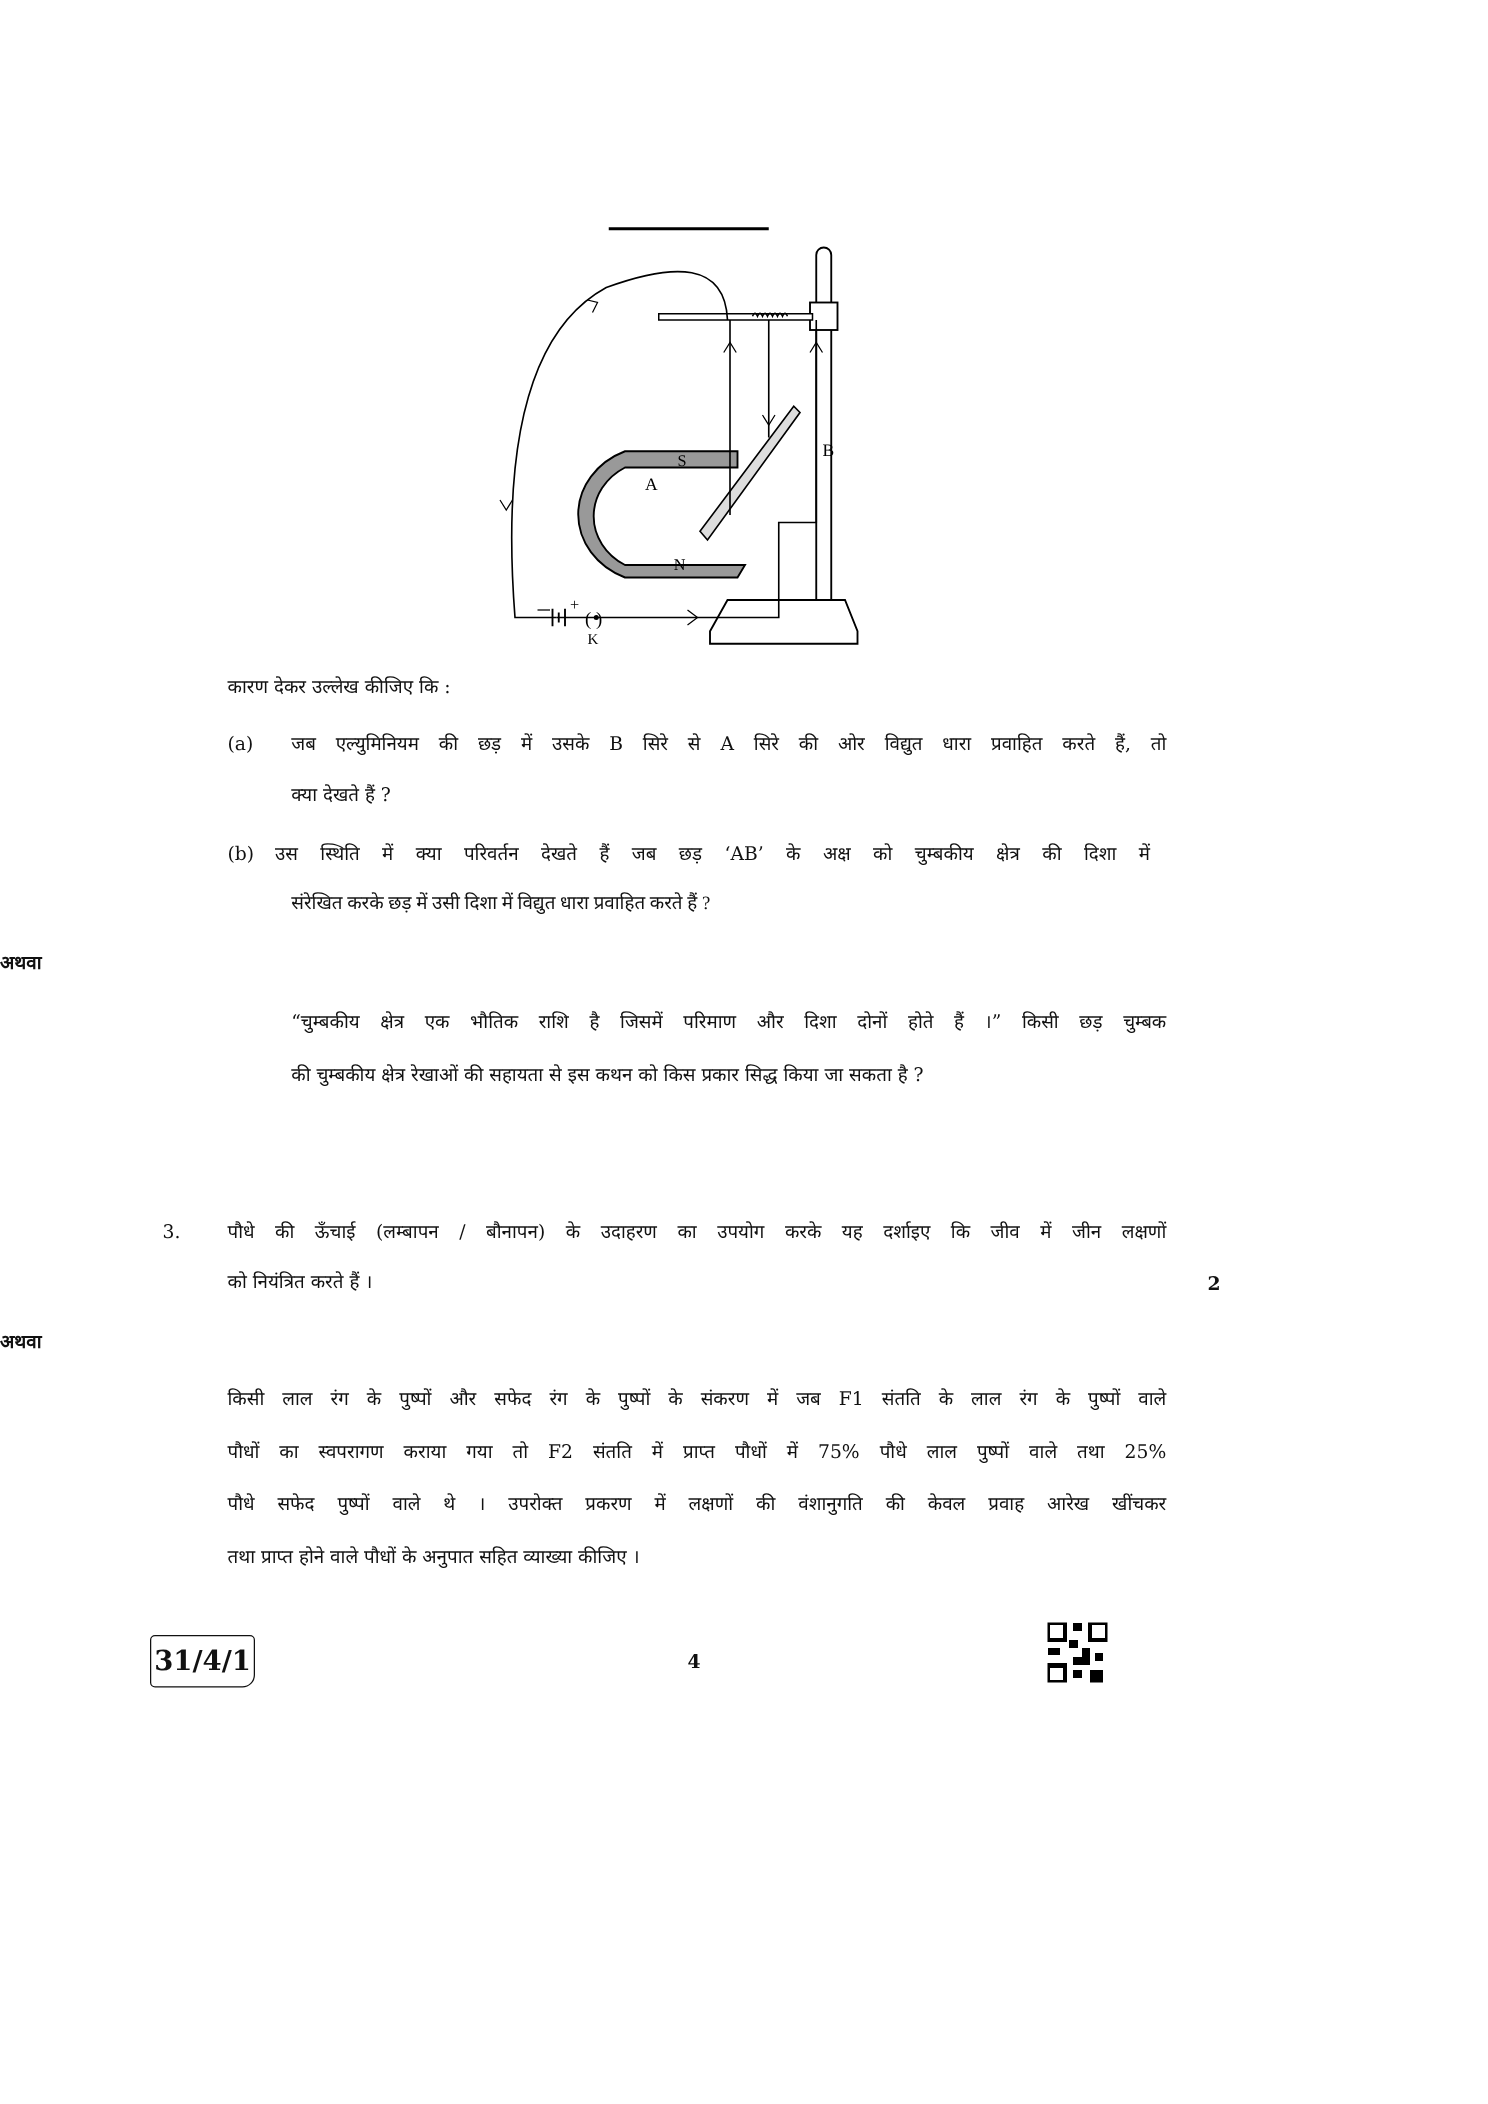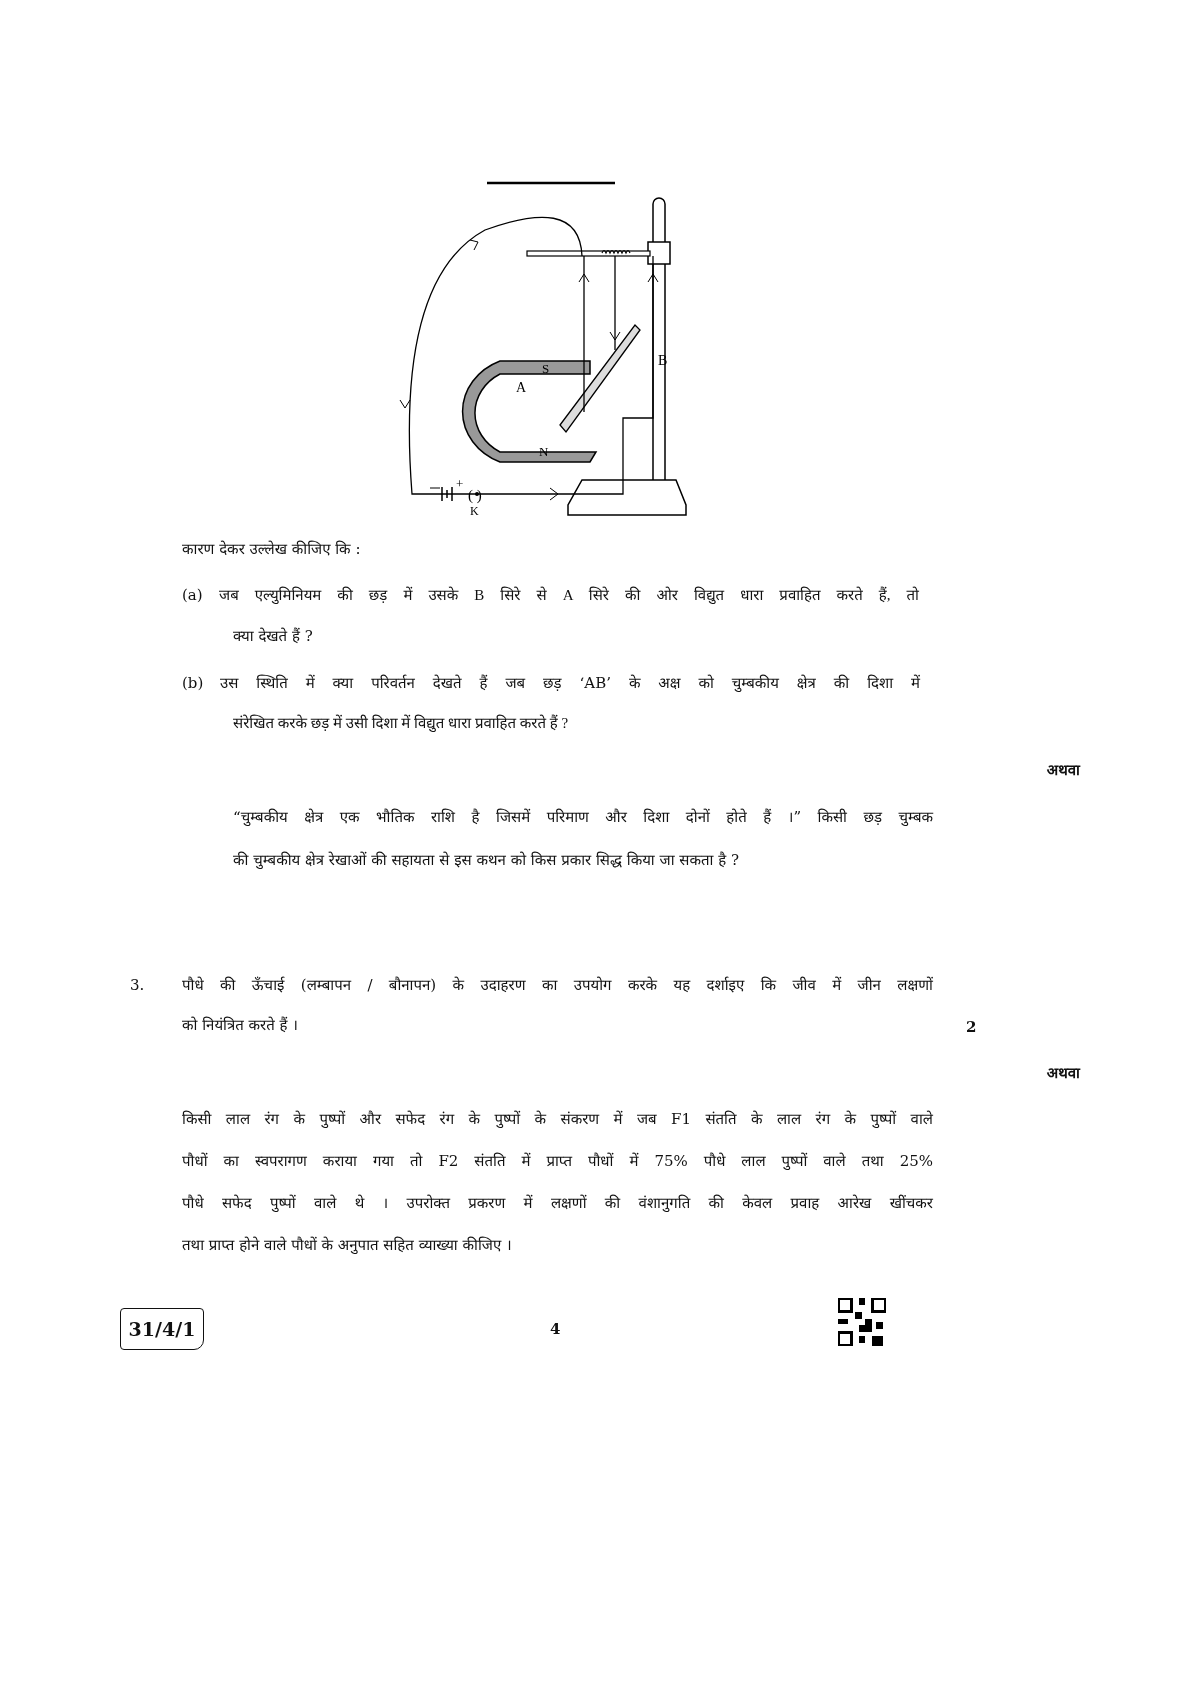--- a/index.html
+++ b/index.html
@@ -1,27 +1,27 @@
 <!DOCTYPE html>
 <html><head>
 <meta charset="utf-8">
 <style>
   html, body { margin:0; padding:0; background:#ffffff; }
   body { width:1190px; height:1683px; position:relative; overflow:hidden;
          font-family:"DejaVu Serif","Liberation Serif",serif; color:#111; }
   .abs { position:absolute; }
   .txt { font-size:15px; line-height:26px; white-space:nowrap; }
-  .center { text-align:right; }
+  .center { text-align:left; }
   .bold { font-weight:bold; }
   #diagram { position:absolute; left:370px; top:170px; width:340px; height:350px; }
   .just { text-align:justify; text-align-last:justify; white-space:normal; }
   .tag-box { position:absolute; left:120px; top:1308px; width:82px; height:40px;
              border:1.5px solid #111; border-radius:4px 4px 10px 4px;
              display:flex; align-items:center; justify-content:center;
-             font-weight:bold; font-size:19px; }
+             font-weight:bold; font-size:22px; }
   .qr { position:absolute; left:838px; top:1298px; width:48px; height:48px; }
 </style>
 </head>
 <body>
 
 <svg id="diagram" viewBox="0 0 340 350" xmlns="http://www.w3.org/2000/svg">
 
   <line x1="117" y1="13" x2="245" y2="13" stroke="#000" stroke-width="2.5"></line>
 
   <rect x="283" y="28" width="12" height="300" rx="6" fill="#fff" stroke="#000" stroke-width="1.5"></rect>
@@ -62,21 +62,21 @@
   <g>
     <text x="98" y="330" font-size="15" font-family="Liberation Serif, serif">( )</text>
     <circle cx="107" cy="324" r="2" fill="#000"></circle>
     <text x="100" y="345" font-size="12" font-family="Liberation Serif, serif">K</text>
   </g>
 </svg>
 
 <div class="abs txt" style="left:182px;top:536px;">कारण देकर उल्लेख कीजिए कि :</div>
 
 <div class="abs txt" style="left:182px;top:582px;">(a)</div>
-<div class="abs txt just" style="left:219px;top:582px;width:700px;font-family:Liberation Serif, serif;">जब एल्युमिनियम की छड़ में उसके B सिरे से A सिरे की ओर विद्युत धारा प्रवाहित करते हैं, तो</div>
+<div class="abs txt just" style="left:233px;top:582px;width:700px;">जब एल्युमिनियम की छड़ में उसके B सिरे से A सिरे की ओर विद्युत धारा प्रवाहित करते हैं, तो</div>
 <div class="abs txt" style="left:233px;top:623px;">क्या देखते हैं ?</div>
 
 <div class="abs txt" style="left:182px;top:670px;">(b)</div>
 <div class="abs txt just" style="left:220px;top:670px;width:700px;">उस स्थिति में क्या परिवर्तन देखते हैं जब छड़  ‘AB’ के अक्ष को चुम्बकीय क्षेत्र की दिशा में</div>
 <div class="abs txt" style="left:233px;top:710px;font-family:Liberation Serif, serif;">संरेखित करके छड़ में उसी दिशा में विद्युत धारा प्रवाहित करते हैं ?</div>
 
 <div class="abs txt bold center" style="left:0;width:1080px;top:757px;">अथवा</div>
 
 <div class="abs txt just" style="left:233px;top:804px;width:700px;">“चुम्बकीय क्षेत्र एक भौतिक राशि है जिसमें परिमाण और दिशा दोनों होते हैं ।” किसी छड़ चुम्बक</div>
 <div class="abs txt" style="left:233px;top:847px;">की चुम्बकीय क्षेत्र रेखाओं की सहायता से इस कथन को किस प्रकार सिद्ध किया जा सकता है ?</div>

